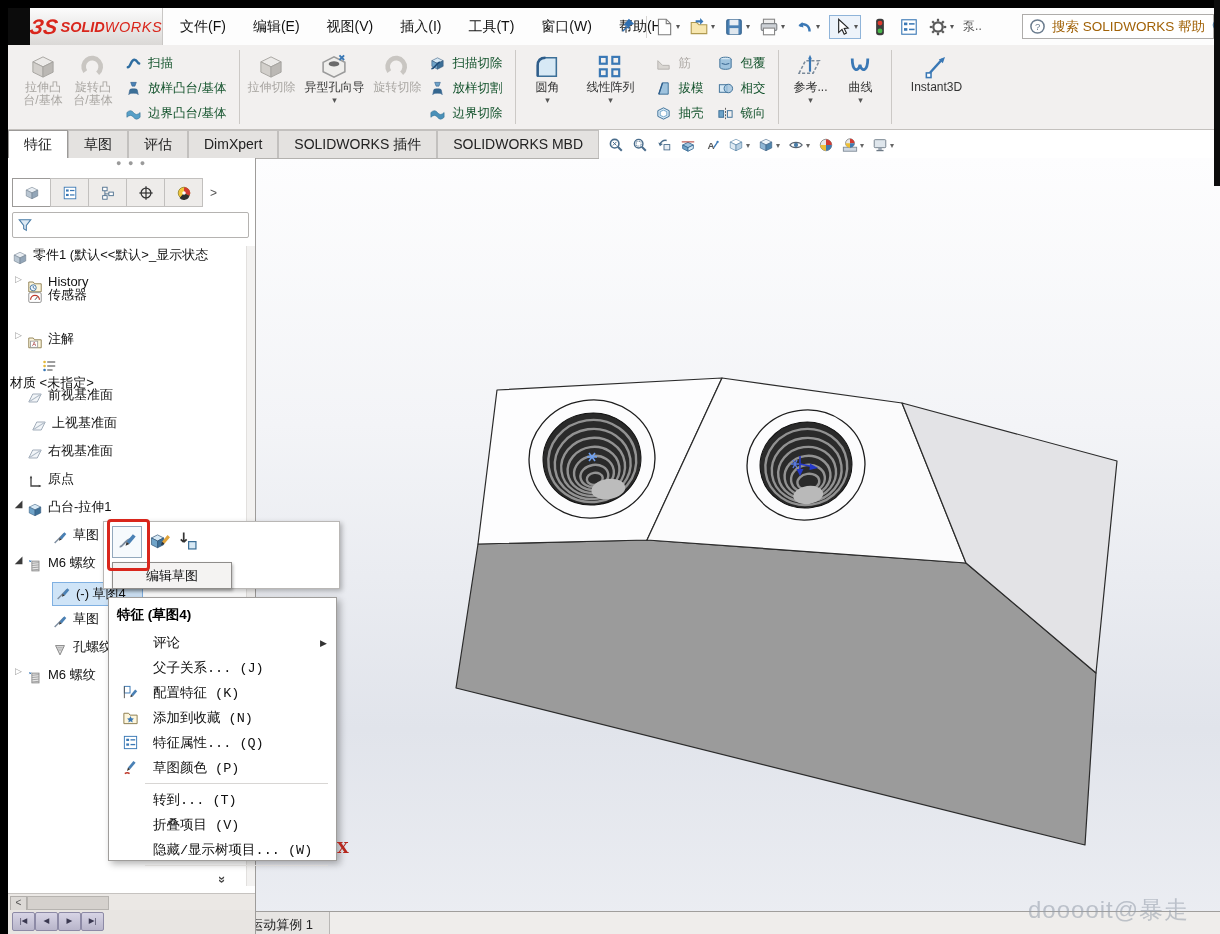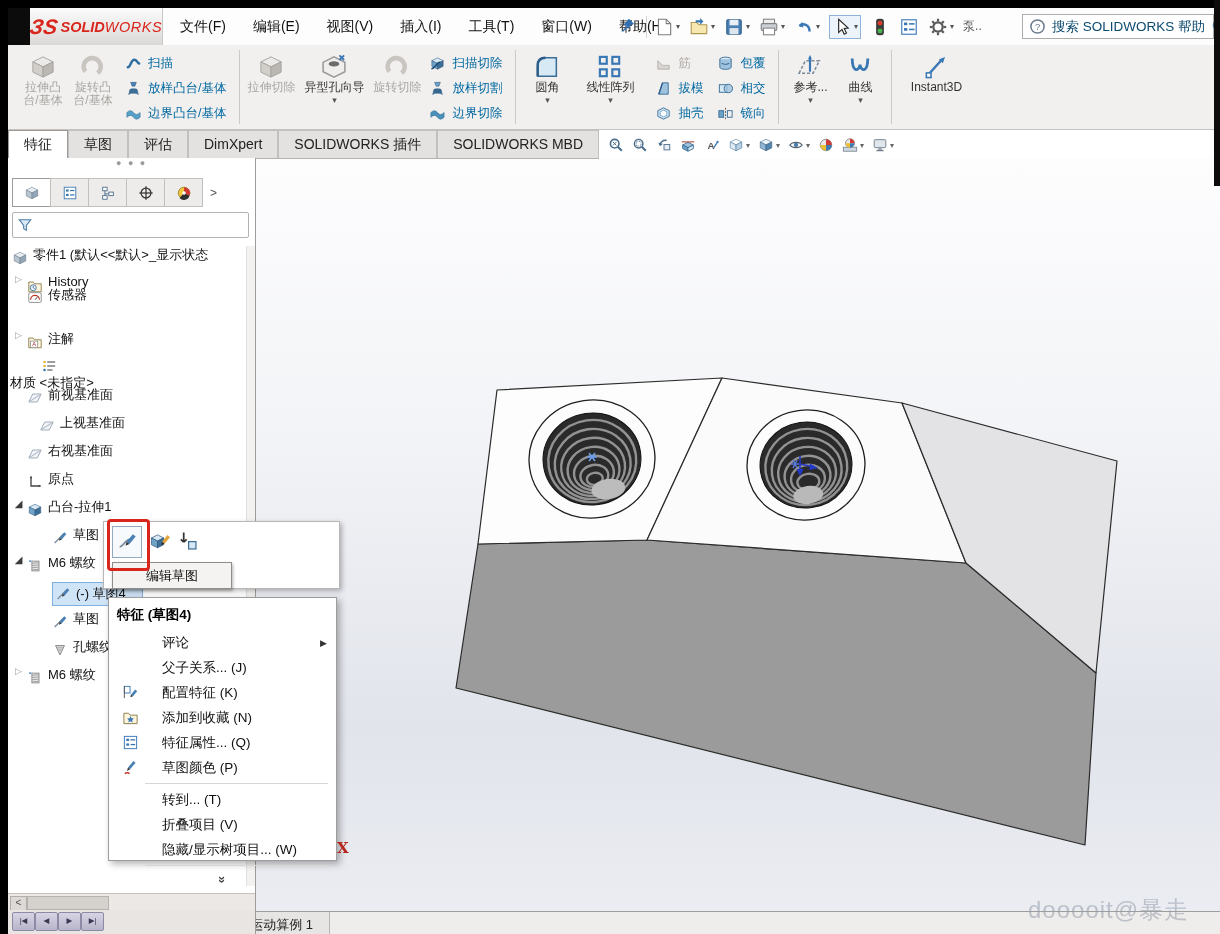--- a/index.html
+++ b/index.html
@@ -22,37 +22,37 @@
   .vsep{position:absolute;left:638px;top:8px;width:1px;height:22px;background:#d6d4d2;}
   .quickbar{position:absolute;left:646px;top:4px;height:29px;display:flex;align-items:center;gap:9px;}
   .qitem{display:flex;align-items:center;gap:2px;}
   .qitem .ic svg{width:20px;height:20px;}
   .qcaret{font-size:8px;color:#555;}
   .qboxed{border:1px solid #8fb4d9;background:#edf3fa;padding:1px 2px;}
   .qlabel{font-size:12px;color:#555;}
   .searchbox{position:absolute;left:1014px;top:6px;width:192px;height:25px;border:1px solid #aeacaa;background:#fff;
              display:flex;align-items:center;gap:6px;padding-left:6px;box-sizing:border-box;}
   .searchbox .ic svg{width:17px;height:17px;}
-  .search-ph{font-size:13.5px;color:#0c4a6e;white-space:nowrap;}
+  .search-ph{font-size:13.5px;color:#a16207;white-space:nowrap;}
   .search-mag{margin-left:auto;margin-right:-8px;}
   .search-mag svg{width:22px;height:22px;}
 
   
   .ribbon{position:absolute;left:0;top:37px;width:100%;height:85px;background:#f2f0ef;border-bottom:1px solid #c4c1be;
           display:flex;align-items:stretch;padding-left:8px;box-sizing:border-box;}
   .rgroup{display:flex;align-items:flex-start;padding:4px 2px 0 2px;}
   .rsep{width:1px;background:#ccc9c6;margin:5px 4px;}
   .rbtn{display:flex;flex-direction:column;align-items:center;width:50px;padding-top:4px;font-size:12px;color:#333;
         line-height:13px;text-align:center;background:none;border:none;}
   .rbtn.wide{width:76px;}
   .rbtn .ic svg{width:28px;height:28px;}
   .rbtn.disabled{color:#a9a6a2;}
   .rcaret{font-size:9px;color:#555;line-height:9px;margin-top:2px;}
   .rstack{display:flex;flex-direction:column;padding-top:2px;}
-  .rrow{display:flex;align-items:center;gap:6px;height:25px;font-size:12.5px;color:#0369a1;white-space:nowrap;padding:0 7px;}
+  .rrow{display:flex;align-items:center;gap:6px;height:25px;font-size:12.5px;color:#14532d;white-space:nowrap;padding:0 7px;}
   .rrow.disabled{color:#ada9a5;}
   .rrow .ic svg{width:17px;height:17px;}
 
   
   .tabstrip{position:absolute;left:0;top:122px;height:28px;display:flex;background:#dcd9d7;border-bottom:1px solid #b3b1ae;z-index:4;}
   .ctab{padding:0 15px;line-height:26px;font-size:14px;color:#222;background:#e4e2e0;border:1px solid #c2c0be;border-bottom:none;white-space:nowrap;}
   .ctab.active{background:#fff;border-color:#9c9a98;}
   .headsup{position:absolute;left:600px;top:124px;height:26px;display:flex;gap:8px;align-items:center;z-index:4;}
   .hitem{display:flex;align-items:center;gap:2px;}
   .hitem svg{width:19px;height:19px;}
@@ -113,21 +113,21 @@
   .tooltip{position:absolute;left:104px;top:554px;width:118px;height:25px;background:#f4f3f2;border:1px solid #8f8d8b;
            box-shadow:1px 2px 3px rgba(0,0,0,.3);z-index:60;display:flex;align-items:center;justify-content:center;
            font-size:13px;color:#111;}
   .redbox{position:absolute;left:99px;top:511px;width:37px;height:46px;border:3px solid #d9261c;border-radius:4px;z-index:70;}
   .ctxmenu{position:absolute;left:100px;top:589px;width:229px;height:264px;background:#fff;border:1px solid #9f9d9b;
            box-shadow:3px 3px 7px rgba(0,0,0,.3);z-index:50;box-sizing:border-box;padding-top:2px;}
   .mhdr{padding:6px 10px 6px 8px;font-weight:bold;font-size:13.5px;color:#000;}
   .mitem{height:25px;display:flex;align-items:center;font-size:13.5px;color:#111;padding-left:8px;}
   .micon{width:26px;display:flex;justify-content:center;flex:none;}
   .micon svg{width:17px;height:17px;}
-  .mlabel{margin-left:19px;white-space:nowrap;}
+  .mlabel{margin-left:10px;white-space:nowrap;font-family:Liberation Mono, monospace;}
   .msub{margin-left:auto;margin-right:9px;font-size:9px;color:#333;}
   .msep{height:1px;background:#d8d6d4;margin:3px 8px 3px 36px;}
   .mchev{height:20px;display:flex;align-items:center;justify-content:center;color:#444;}
   .mchev span{display:inline-block;transform:rotate(90deg);font-size:13px;font-weight:bold;}
 
   .ic{display:inline-flex;align-items:center;justify-content:center;}
   .ic svg{width:16px;height:16px;display:block;}
 </style>
 </head>
 <body>
@@ -805,21 +805,21 @@
           <div class="trow" style="top: 228px; left: 2px;">
             <span class="tarrow"></span>
             <span class="ic">
               <svg viewBox="0 0 18 18">
                 <polygon points="2,13.5 6.5,4.5 16,4.5 11.5,13.5" fill="#f2f5f8" stroke="#97a4b2"></polygon>
                 <line x1="3.5" y1="12.5" x2="14.5" y2="5.5" stroke="#aab6c2" stroke-width="1.2"></line>
               </svg>
             </span>
             <span>前视基准面</span>
           </div>
-          <div class="trow" style="top: 256px; left: 14px;">
+          <div class="trow" style="top: 256px; left: 6px;">
             <span class="tarrow"></span>
             <span class="ic">
               <svg viewBox="0 0 18 18">
                 <polygon points="2,13.5 6.5,4.5 16,4.5 11.5,13.5" fill="#f2f5f8" stroke="#97a4b2"></polygon>
                 <line x1="3.5" y1="12.5" x2="14.5" y2="5.5" stroke="#aab6c2" stroke-width="1.2"></line>
               </svg>
             </span>
             <span>上视基准面</span>
           </div>
           <div class="trow" style="top: 284px; left: 2px;">

